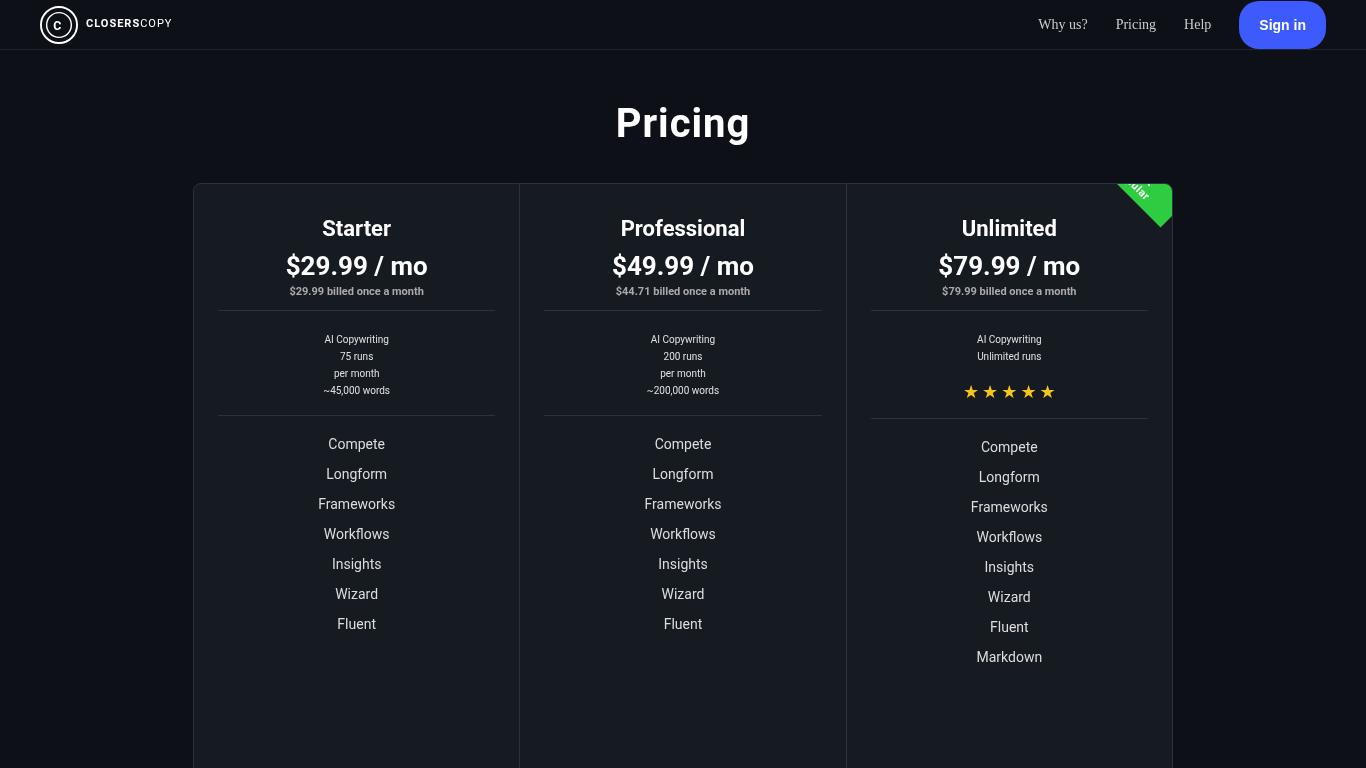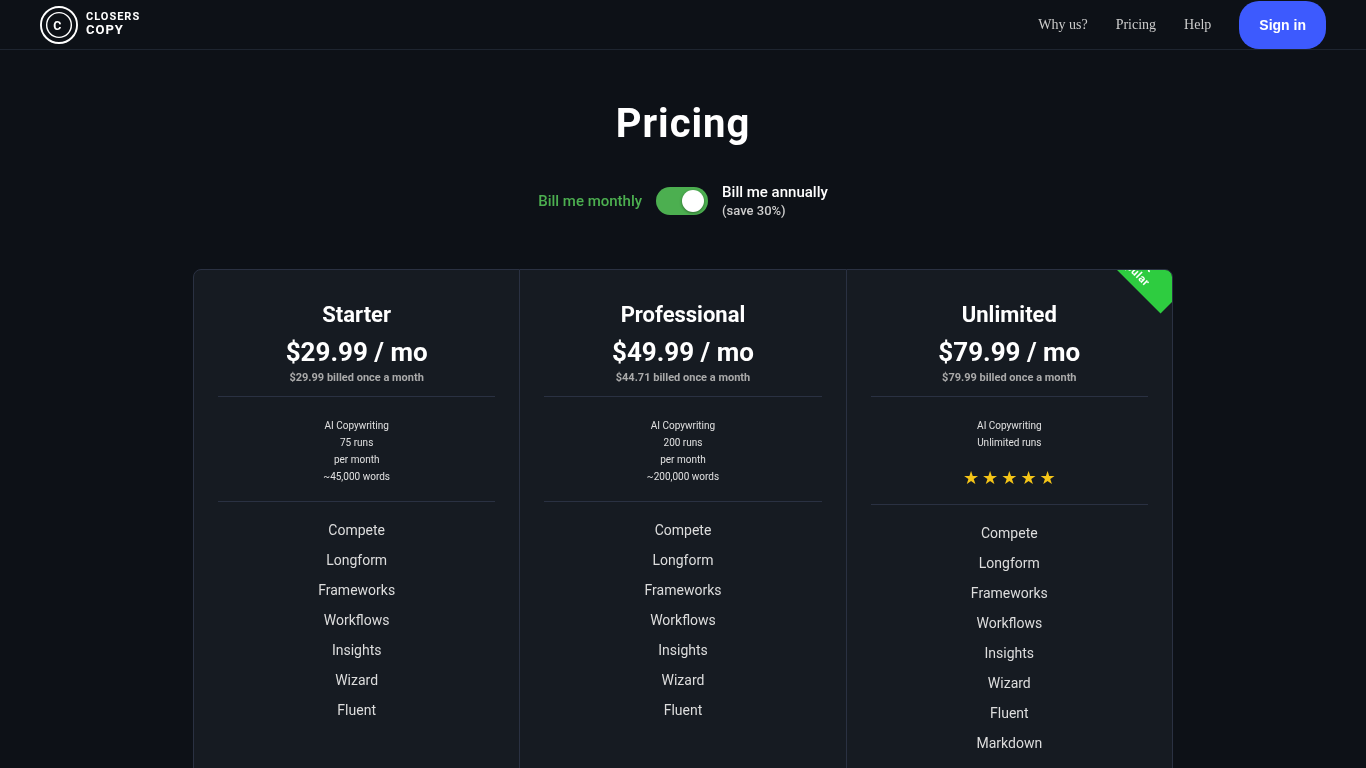--- a/index.html
+++ b/index.html
@@ -238,47 +238,36 @@
 </head>
 <body>
 
 <nav>
   <div class="nav-logo">
     <svg class="logo-icon" viewBox="0 0 40 40" xmlns="http://www.w3.org/2000/svg">
       <circle cx="20" cy="20" r="19" fill="none" stroke="#ffffff" stroke-width="2"></circle>
       <circle cx="20" cy="20" r="13" fill="none" stroke="#ffffff" stroke-width="1.5"></circle>
       <text x="14" y="25" fill="#ffffff" font-size="13" font-weight="bold">C</text>
     </svg>
-    <div style="display:flex;flex-direction:column;line-height:1.1;">
+    <div style="display:flex;flex-direction:row;line-height:1.1;">
       <span style="font-size:11px;font-weight:700;color:#fff;letter-spacing:1px;">CLOSERS</span>
-      <span style="font-size:13px;font-weight:700;color:#fff;letter-spacing:1px;">COPY</span>
+      <span style="font-size:11px;font-weight:400;color:#fff;letter-spacing:1px;">COPY</span>
     </div>
   </div>
   <div class="nav-links">
     <a class="nav-link">Why us?</a>
     <a class="nav-link">Pricing</a>
     <a class="nav-link">Help</a>
     <button class="nav-signin-btn">Sign in</button>
   </div>
 </nav>
 
 <main>
   <h1 class="page-title">Pricing</h1>
 
-  <div class="billing-toggle-row">
-    <span class="billing-label-monthly">Bill me monthly</span>
-    <div class="toggle-switch">
-      <div class="toggle-track"></div>
-      <div class="toggle-thumb"></div>
-    </div>
-    <div class="billing-label-annually">
-      <span>Bill me annually</span>
-      <span class="billing-label-save">(save 30%)</span>
-    </div>
-  </div>
 
   <div class="pricing-cards">
 
     <div class="pricing-card">
       <h2 class="plan-name">Starter</h2>
       <div class="plan-price">$29.99 / mo</div>
       <div class="plan-billing-note">$29.99 billed once a month</div>
       <div class="plan-divider"></div>
       <div class="plan-feature-highlight">
         <span>AI Copywriting</span>

